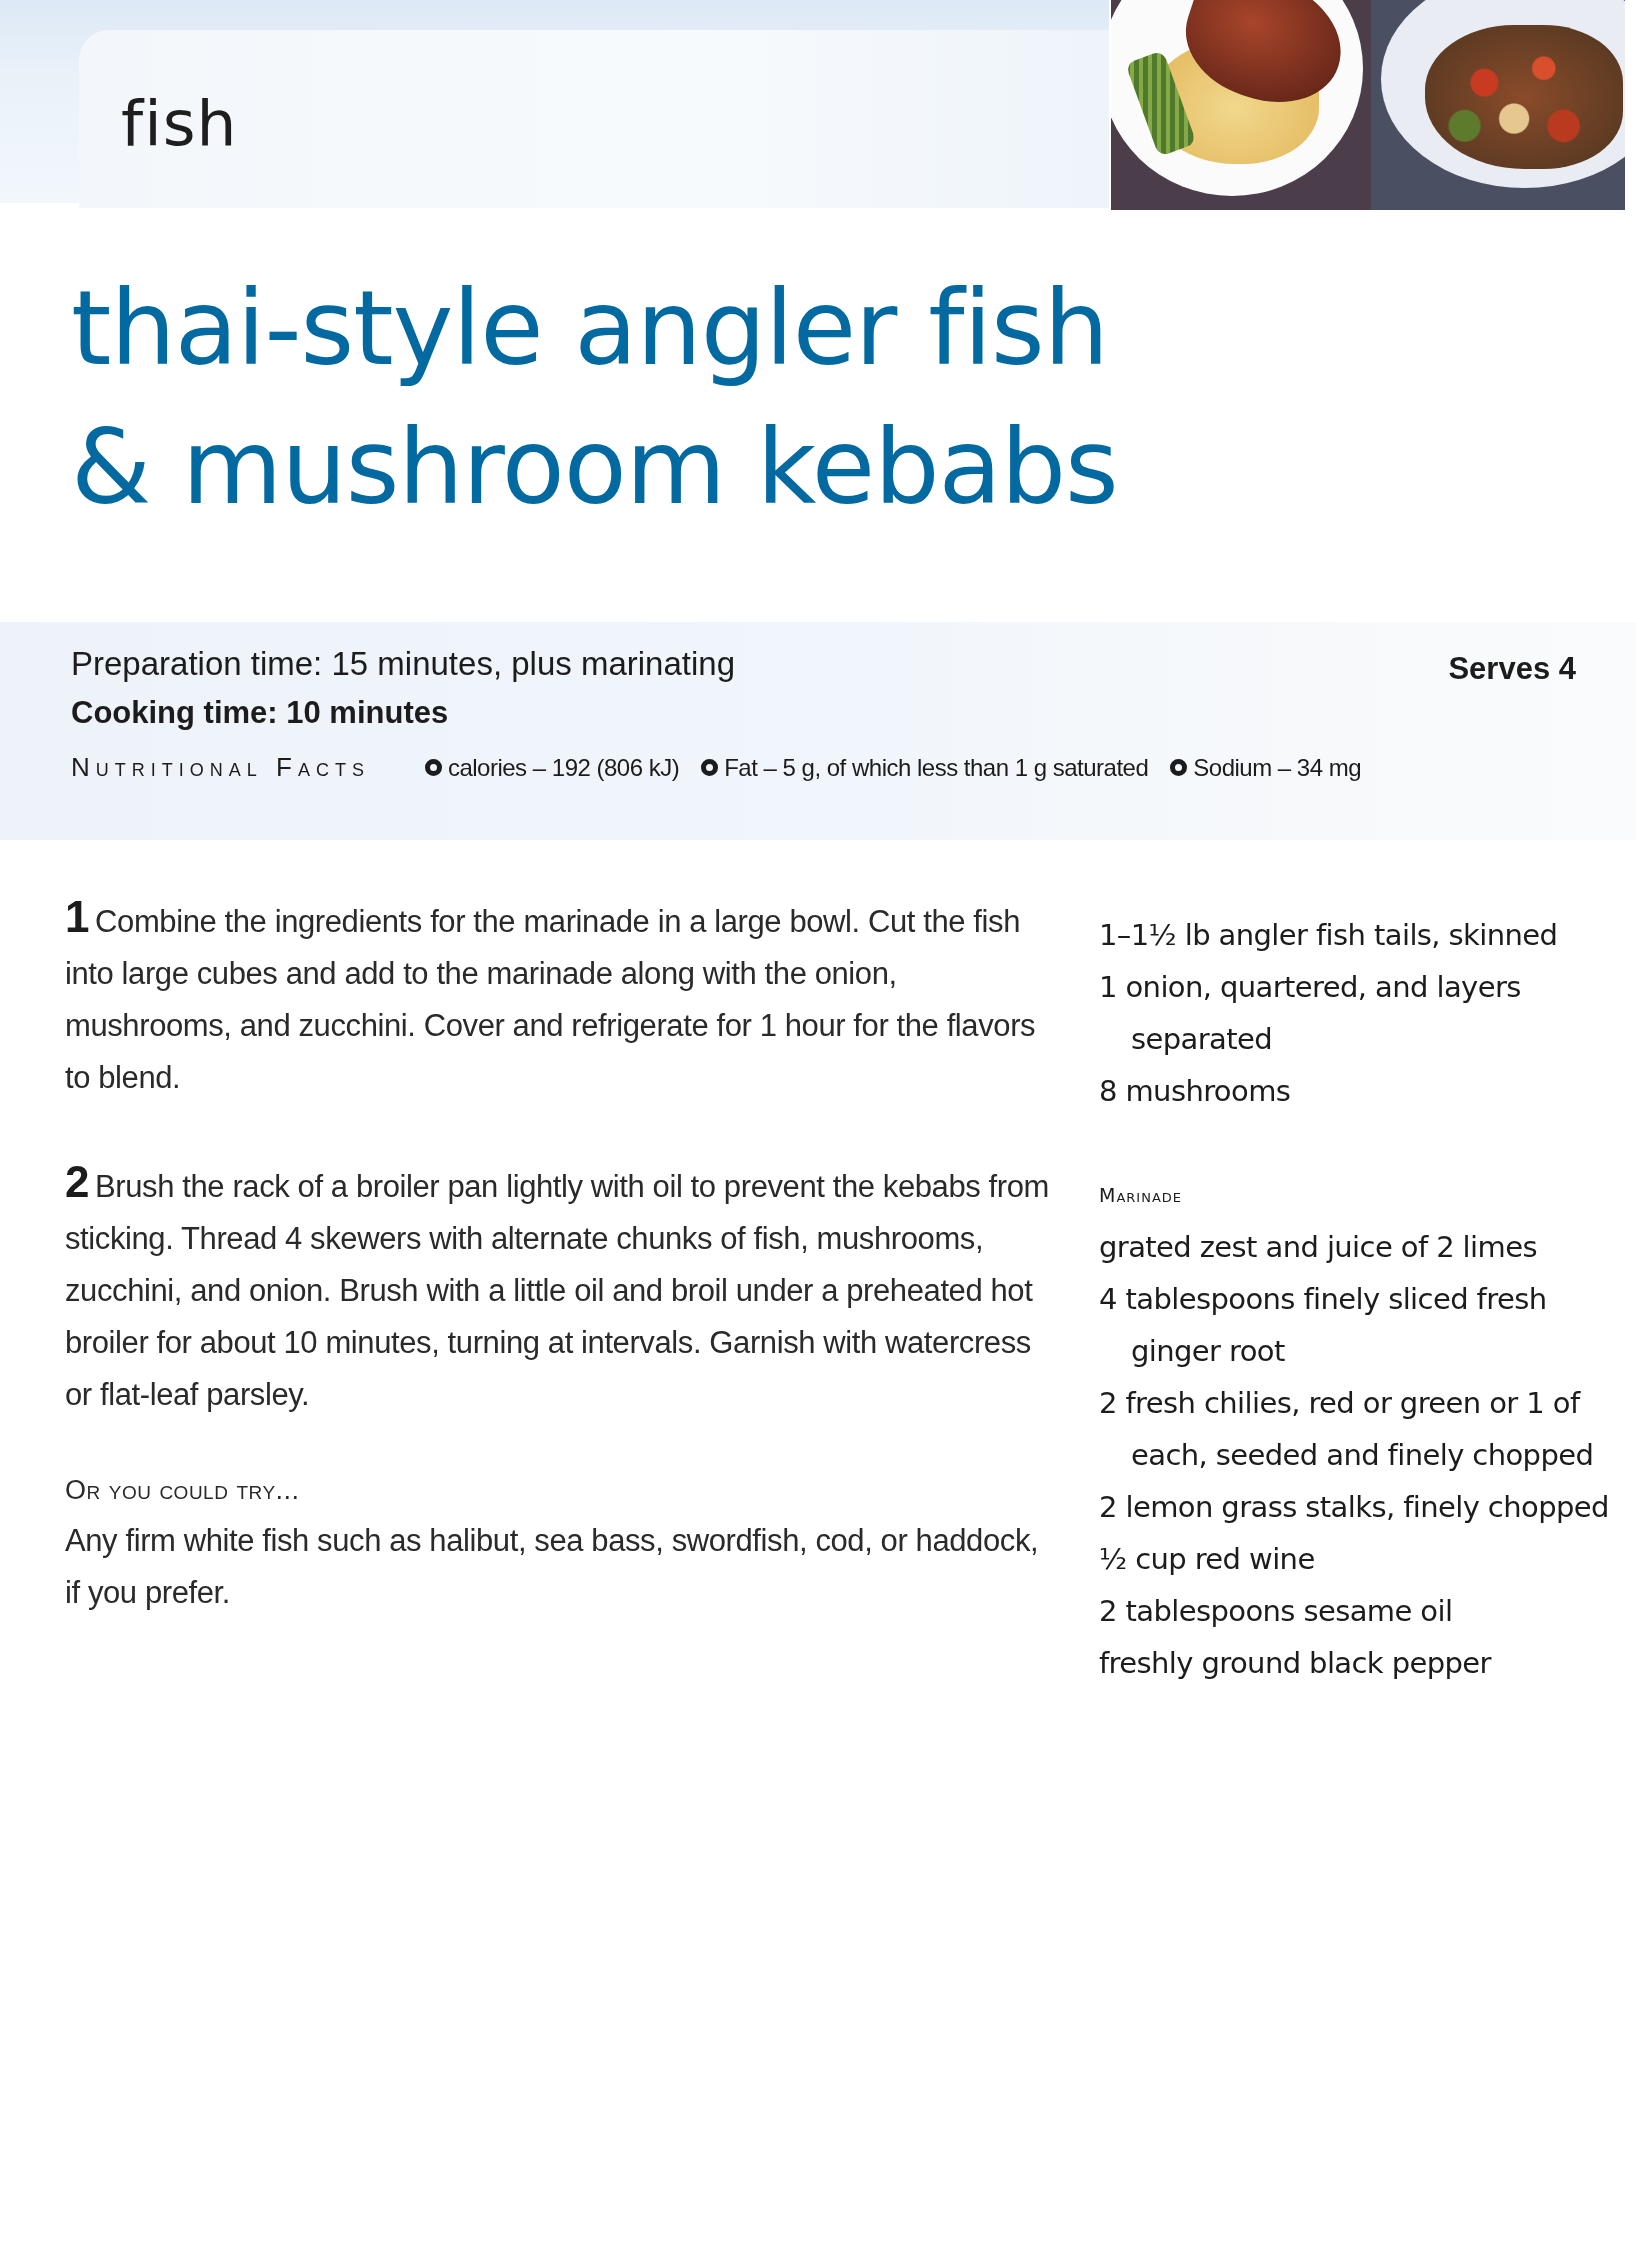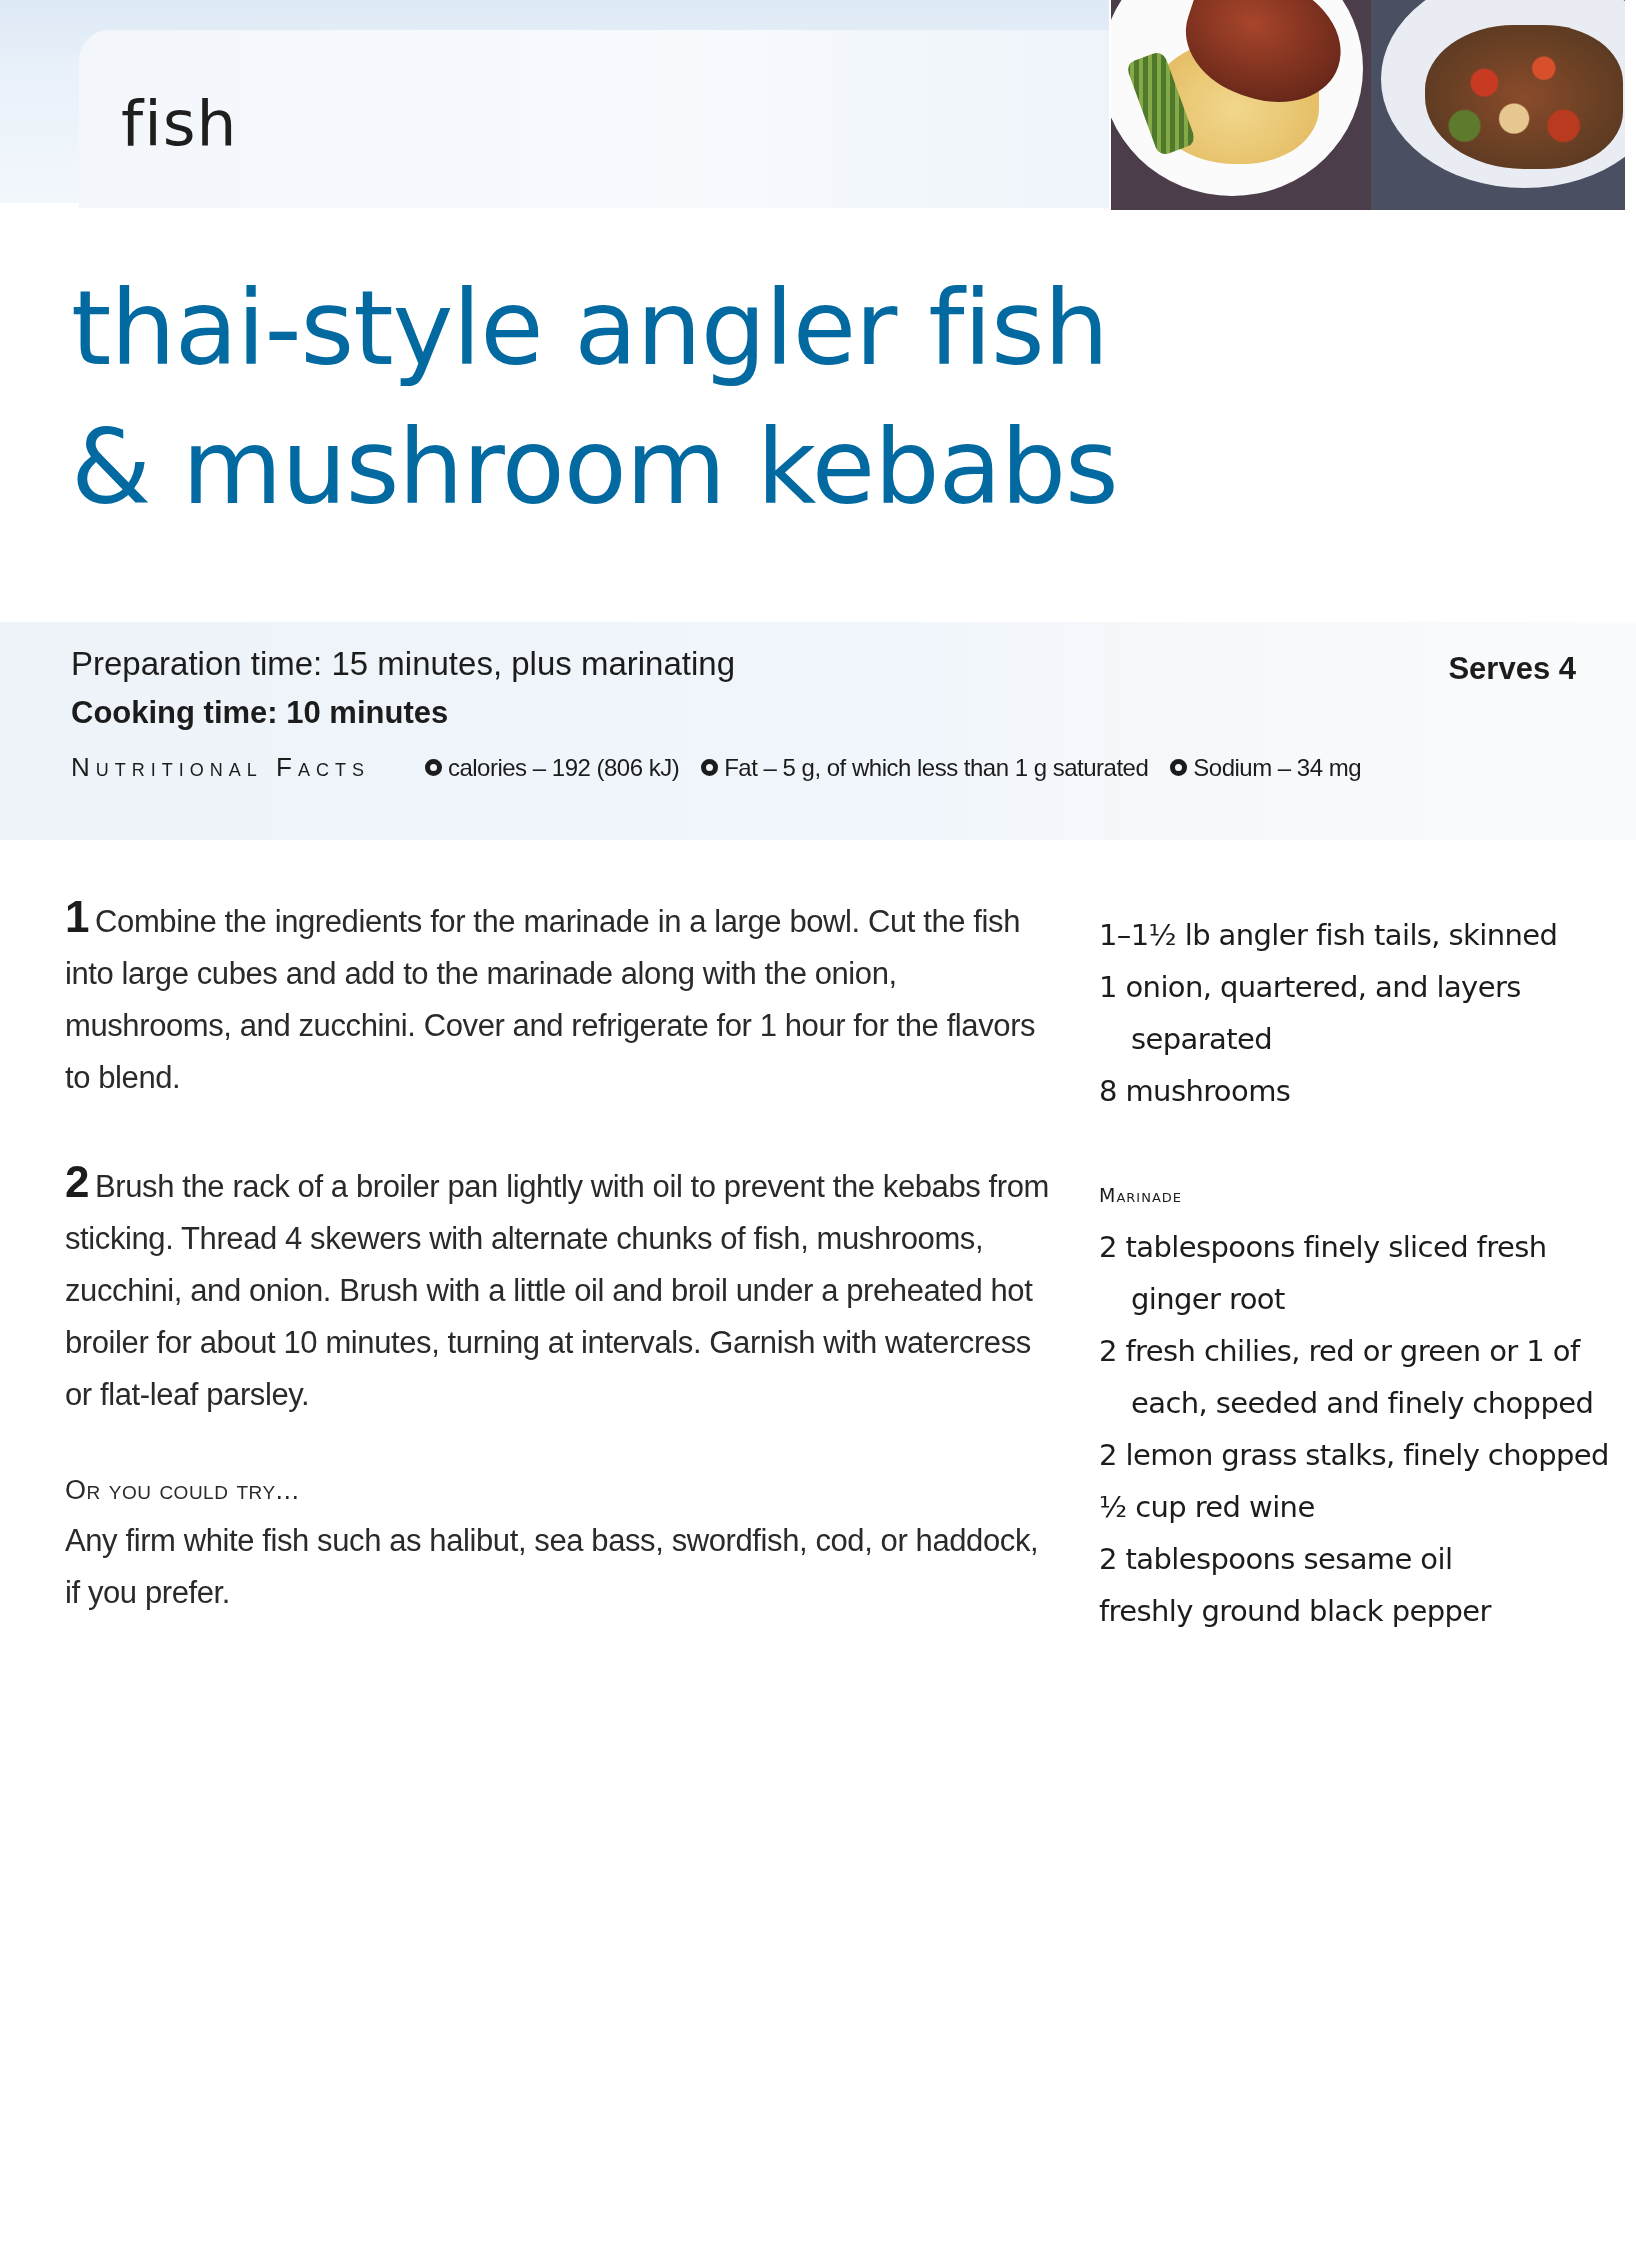--- a/index.html
+++ b/index.html
@@ -270,21 +270,22 @@
 </div>
 
 <div class="ingredients">
   <ul class="ing-list">
     <li class="ing-item">1–1½ lb angler fish tails, skinned</li>
     <li class="ing-item">1 onion, quartered, and layers separated</li>
     <li class="ing-item">8 mushrooms</li>
   </ul>
   <div class="marinade-heading">Marinade</div>
   <ul class="ing-list">
-    <li class="ing-item">2 tablespoons finely sliced fresh ginger root</li>
+    <li class="ing-item">grated zest and juice of 2 limes</li>
+    <li class="ing-item">4 tablespoons finely sliced fresh ginger root</li>
     <li class="ing-item">2 fresh chilies, red or green or 1 of each, seeded and finely chopped</li>
     <li class="ing-item">2 lemon grass stalks, finely chopped</li>
     <li class="ing-item">½ cup red wine</li>
     <li class="ing-item">2 tablespoons sesame oil</li>
     <li class="ing-item">freshly ground black pepper</li>
   </ul>
 </div>
 
 
 </body></html>

